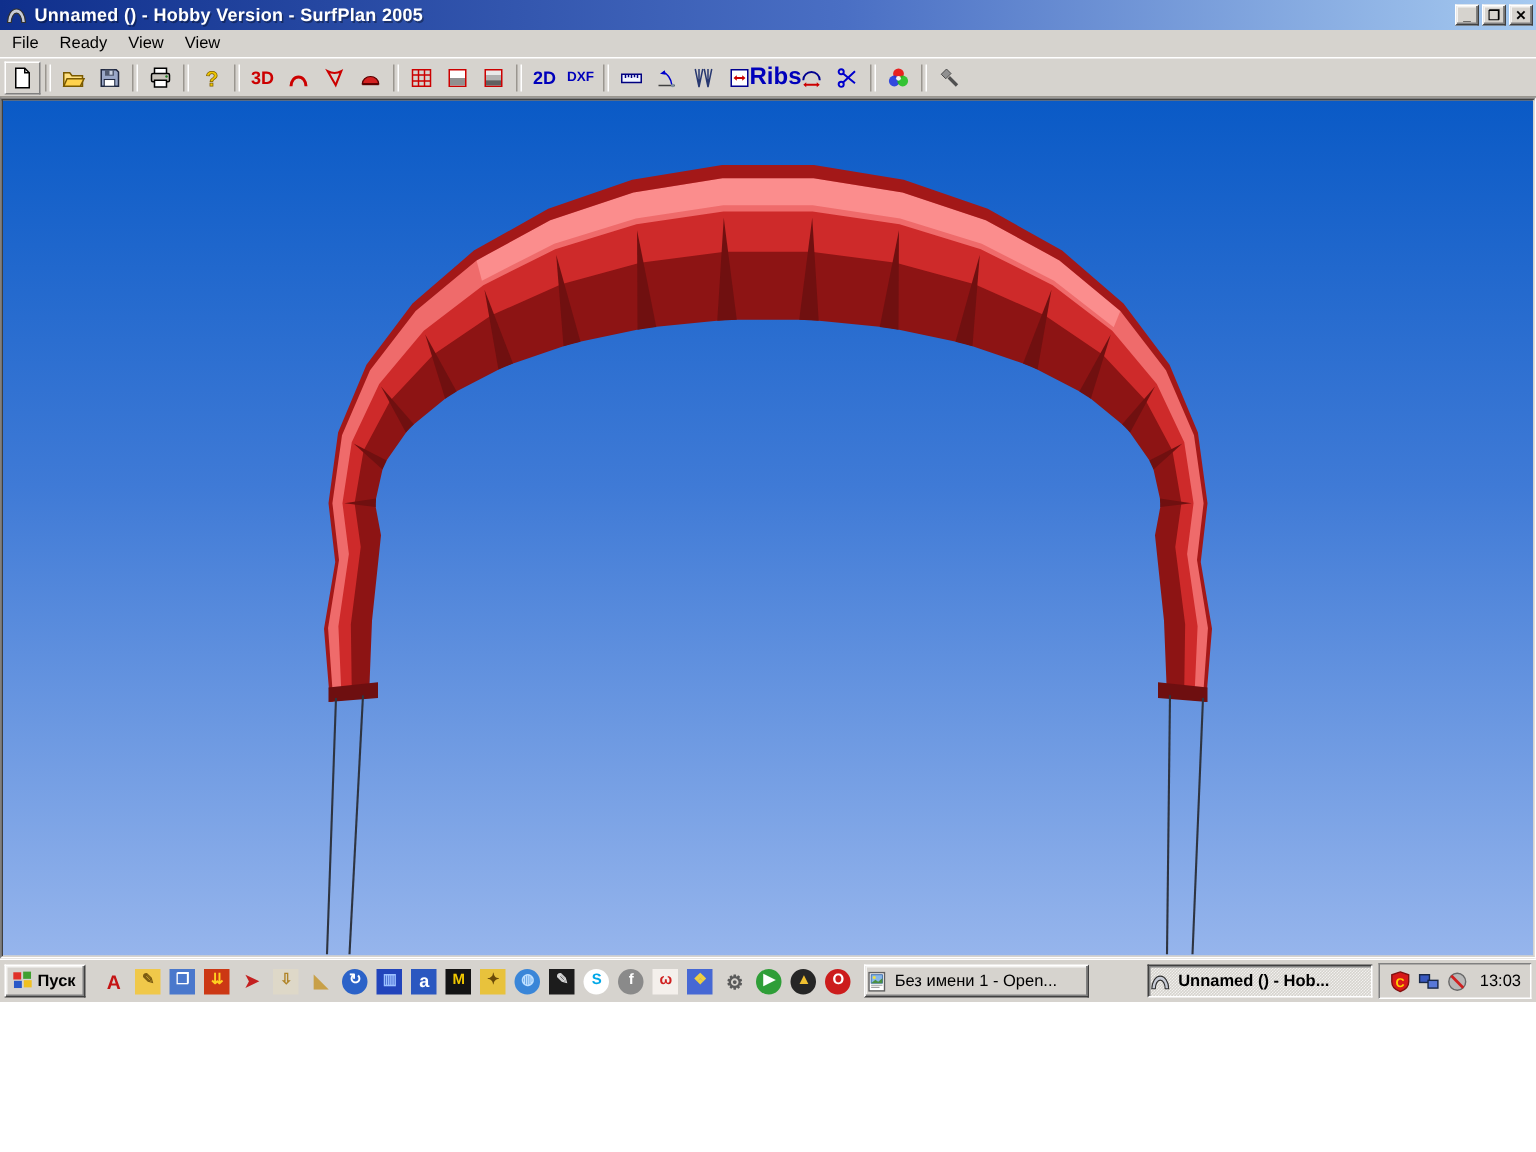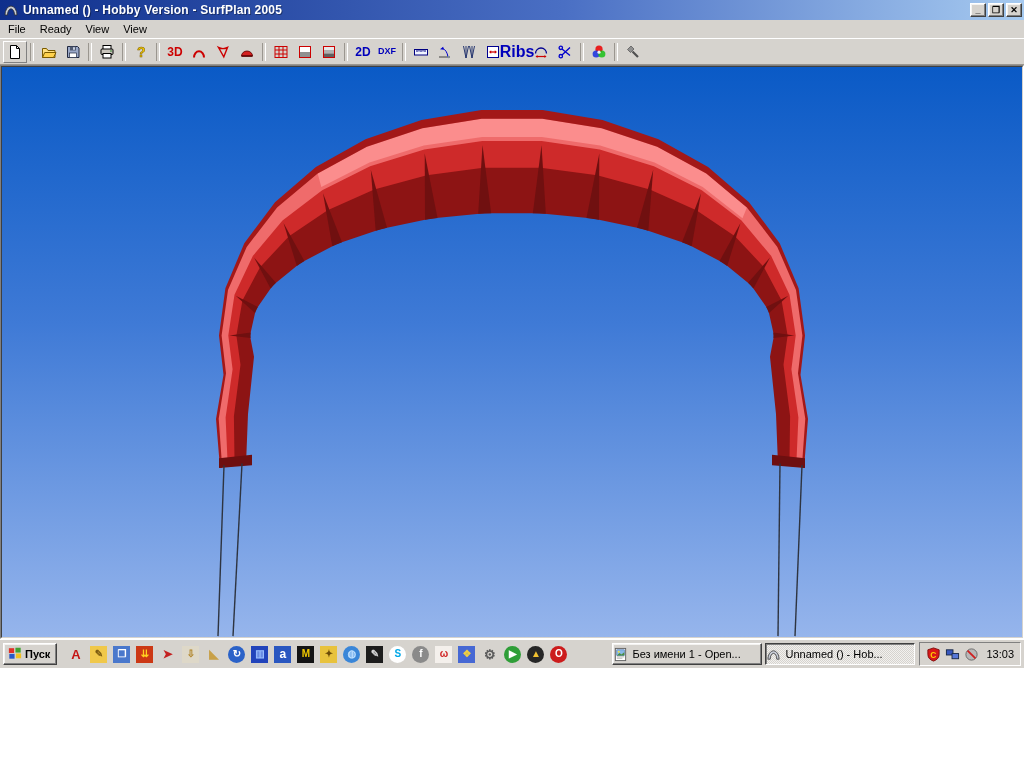--- a/index.html
+++ b/index.html
@@ -41,21 +41,21 @@
   
   .taskbar{height:28px;border-top:1px solid #fff;box-shadow:0 -1px 0 #9a968f;display:flex;align-items:center;padding:0 3px;flex:0 0 auto;}
   .startbtn{height:22px;display:flex;align-items:center;gap:3px;padding:0 6px 0 4px;font-size:11px;font-weight:bold;font-family:"Liberation Sans",sans-serif;}
   .startbtn svg{width:14px;height:14px;}
   .quicklaunch{display:flex;align-items:center;margin:0 6px 0 10px;gap:6px;}
   .ql{width:17px;height:17px;display:flex;align-items:center;justify-content:center;font-weight:bold;line-height:1;}
   .tasks{display:flex;align-items:center;gap:3px;margin-left:auto;}
   .task-button{width:150px;height:22px;display:flex;align-items:center;gap:4px;padding:0 0;font-size:11px;white-space:nowrap;overflow:hidden;font-family:"Liberation Sans",sans-serif;}
   .task-button svg{width:15px;height:15px;flex:0 0 auto;}
   .task-button .tb-label{overflow:hidden;text-overflow:clip;}
-  .task-button.active{font-weight:normal;border-color:#404040 #fff #fff #404040;box-shadow:inset 1px 1px 0 #808080;background-color:#d6d3ce;background-image:linear-gradient(45deg,#f2f1ef 25%,transparent 25%,transparent 75%,#f2f1ef 75%),linear-gradient(45deg,#f2f1ef 25%,transparent 25%,transparent 75%,#f2f1ef 75%);background-size:2px 2px;background-position:0 0,1px 1px;}
+  .task-button.active{font-weight:bold;border-color:#404040 #fff #fff #404040;box-shadow:inset 1px 1px 0 #808080;background-color:#d6d3ce;background-image:linear-gradient(45deg,#f2f1ef 25%,transparent 25%,transparent 75%,#f2f1ef 75%),linear-gradient(45deg,#f2f1ef 25%,transparent 25%,transparent 75%,#f2f1ef 75%);background-size:2px 2px;background-position:0 0,1px 1px;margin-left:36px;}
   .tray{height:22px;margin-left:4px;display:flex;align-items:center;gap:4px;padding:0 6px;font-size:11px;}
   .tray svg{width:15px;height:15px;display:block;}
   .tray .clock{margin-left:3px;}
 </style>
 </head>
 <body>
 
 <div class="screen">
 
   <div class="titlebar">

